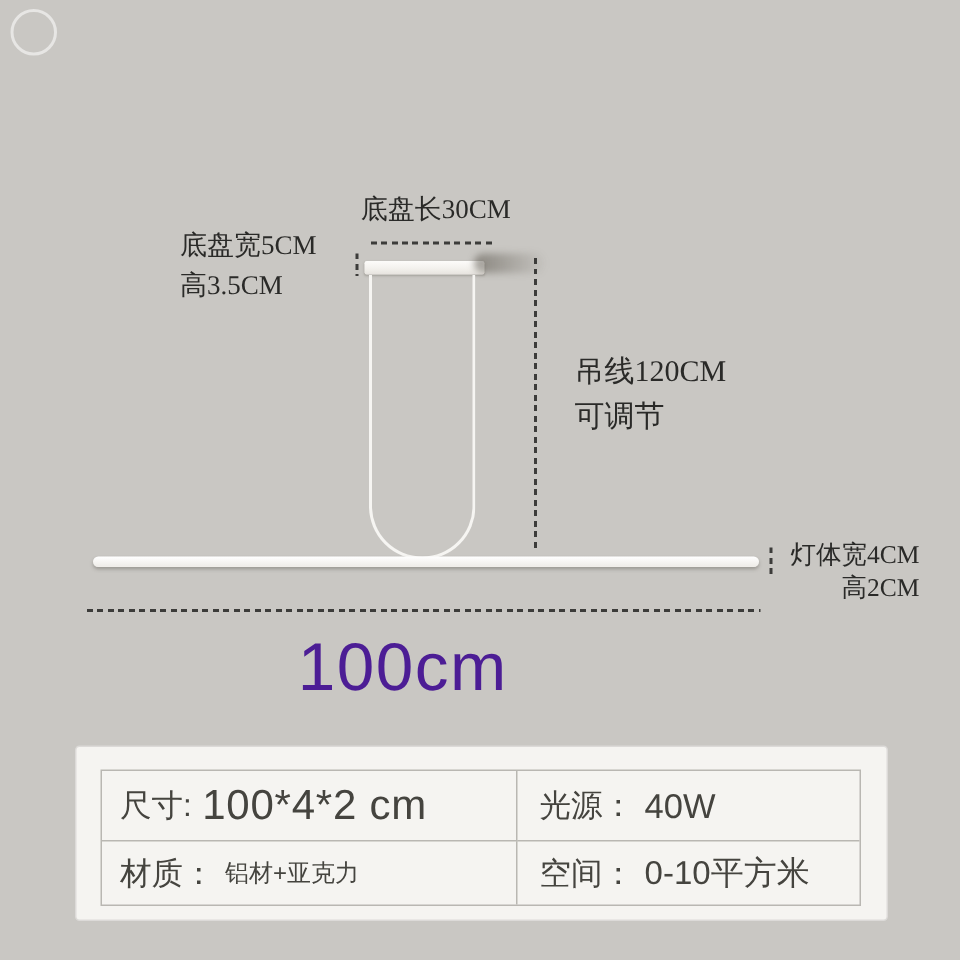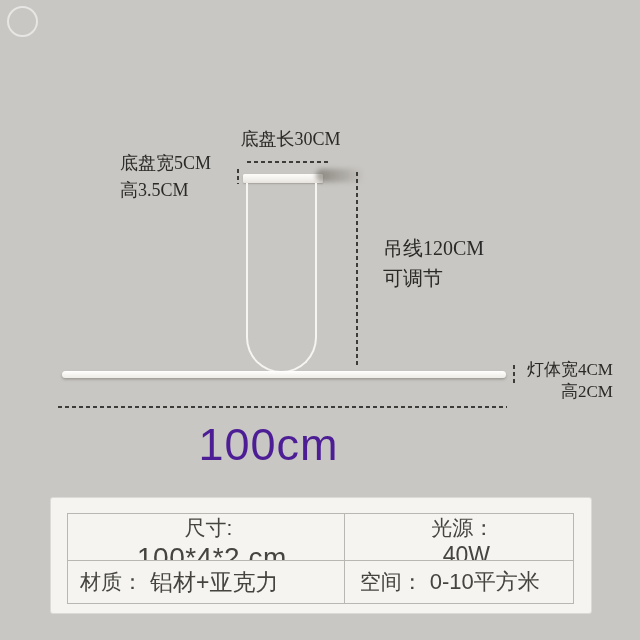--- a/index.html
+++ b/index.html
@@ -71,25 +71,25 @@
     position:absolute; left:16px; top:15px; width:507px; height:91px;
     box-sizing:border-box; border:1px solid #b9b7b2;
     display:grid; grid-template-columns:54.8% 45.2%; grid-template-rows:53% 47%;
   }
   .spec-cell {
     display:flex; align-items:center; padding-left:12px;
     color:#45443f; white-space:nowrap; overflow:hidden;
   }
   .cell-r   { padding-left:15px; }
   .b-right  { border-right:1px solid #b9b7b2; }
-  .b-bottom { border-bottom:1px solid #b9b7b2;flex-direction:column; }
+  .b-bottom { border-bottom:1px solid #b9b7b2; }
   .spec-label { font-size:21px; margin-right:7px; }
   .v-size     { font-size:28px; letter-spacing:0.5px; }
   .v-power    { font-size:23px; }
-  .v-material { font-size:23px; }
+  .v-material { font-size:16px; }
   .v-space    { font-size:22px;text-align:right; }
 </style>
 </head>
 <body>
 
 <div class="stage">
 
   <div class="abs wm-circle"></div>
 
   <div class="abs lbl base-length">底盘长30CM</div>

